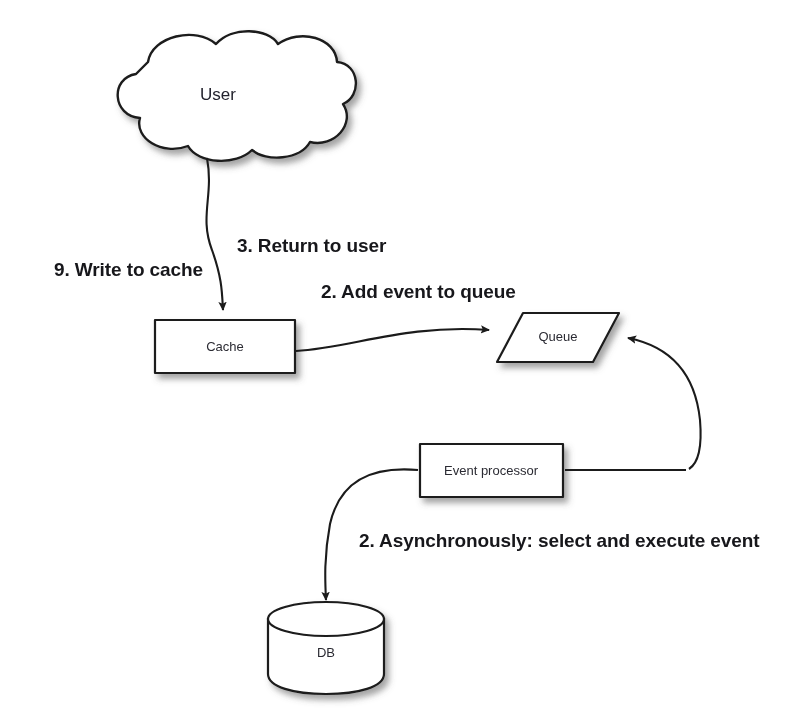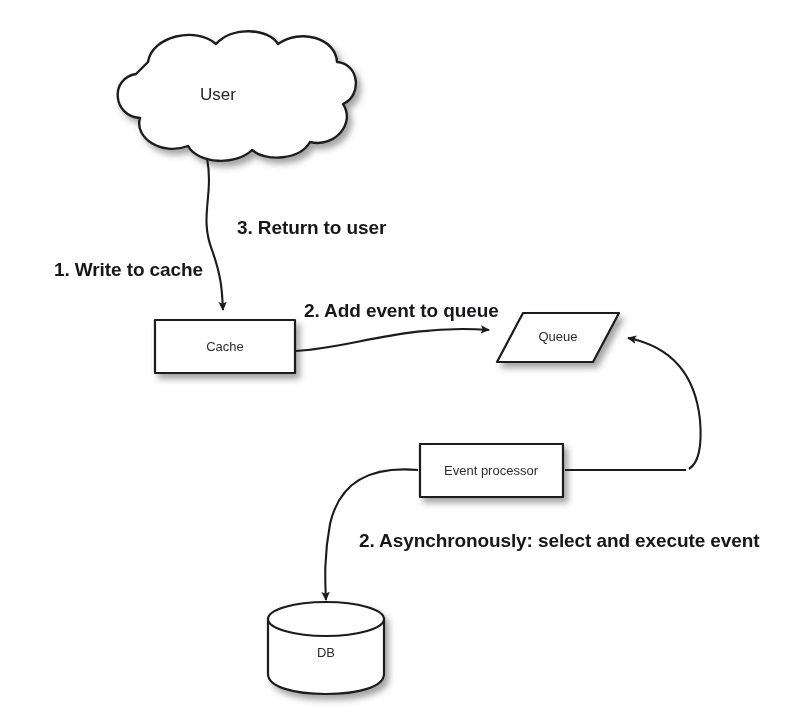--- a/index.html
+++ b/index.html
@@ -137,21 +137,21 @@
     <path class="edge-path" marker-end="url(#arrowhead)" d="M 207 158 C 214 196, 199 216, 212 250 C 222 278, 222 292, 223 310"></path>
 
     <path class="edge-path" marker-end="url(#arrowhead)" d="M 296 351 C 352 348, 404 324, 489 330"></path>
 
     <path class="edge-path" marker-end="url(#arrowhead)" d="M 689 469 C 700 462, 702 444, 700 420 C 696 382, 678 348, 628 338"></path>
     <path class="edge-path" d="M 565 470 L 686 470"></path>
 
     <path class="edge-path" marker-end="url(#arrowhead)" d="M 418 470 C 372 466, 340 480, 330 524 C 324 556, 325 580, 326 600"></path>
   </svg>
 
-  <div class="edge-label" style="left:54px; top:259px;">1. Write to cache</div>
+  <div class="edge-label" style="left:54px; top:259px;">9. Write to cache</div>
 
-  <div class="edge-label" style="left:304px; top:281px;margin-top:19px;">2. Add event to queue</div>
+  <div class="edge-label" style="left:321px; top:281px;">2. Add event to queue</div>
 
-  <div class="edge-label" style="left:237px; top:217px;">3. Return to user</div>
+  <div class="edge-label" style="left:237px; top:235px;">3. Return to user</div>
 
   <div class="edge-label" style="left:359px; top:530px;">2. Asynchronously: select and execute event</div>
 
 </div>
 
 </body></html>

